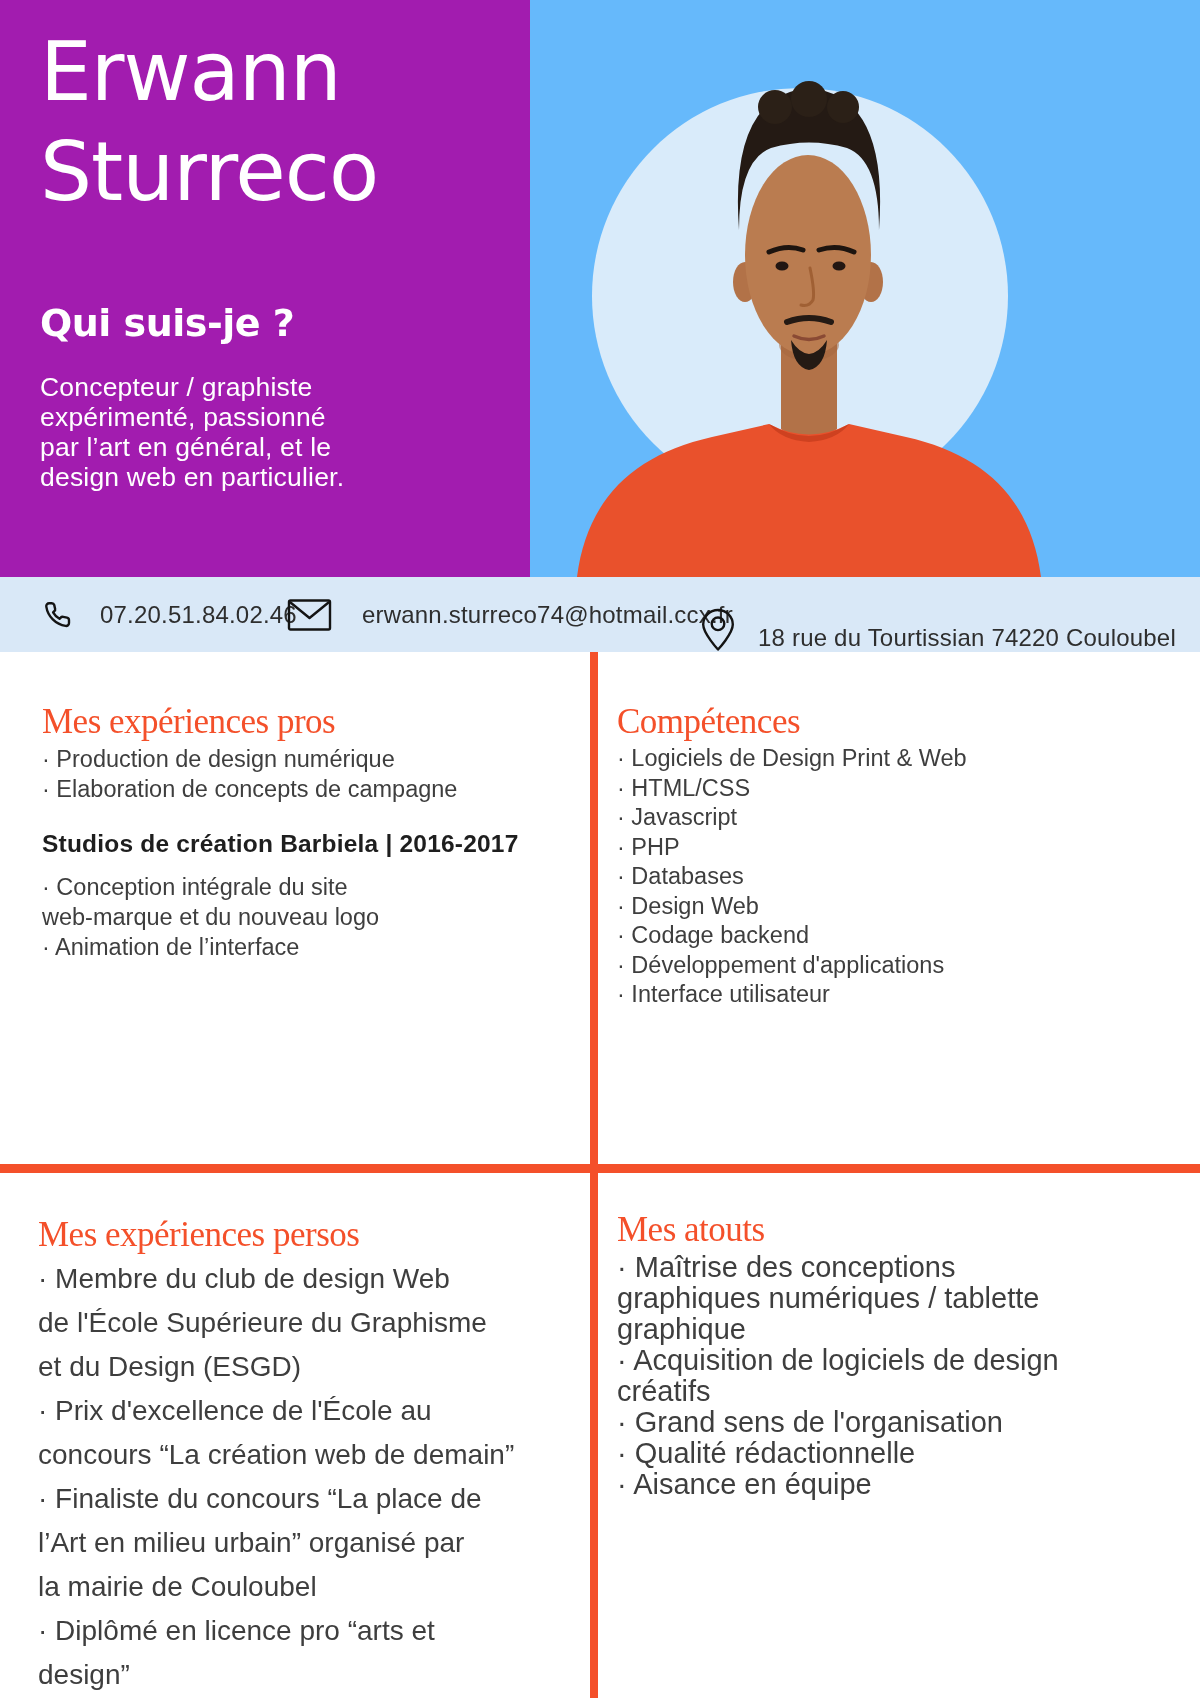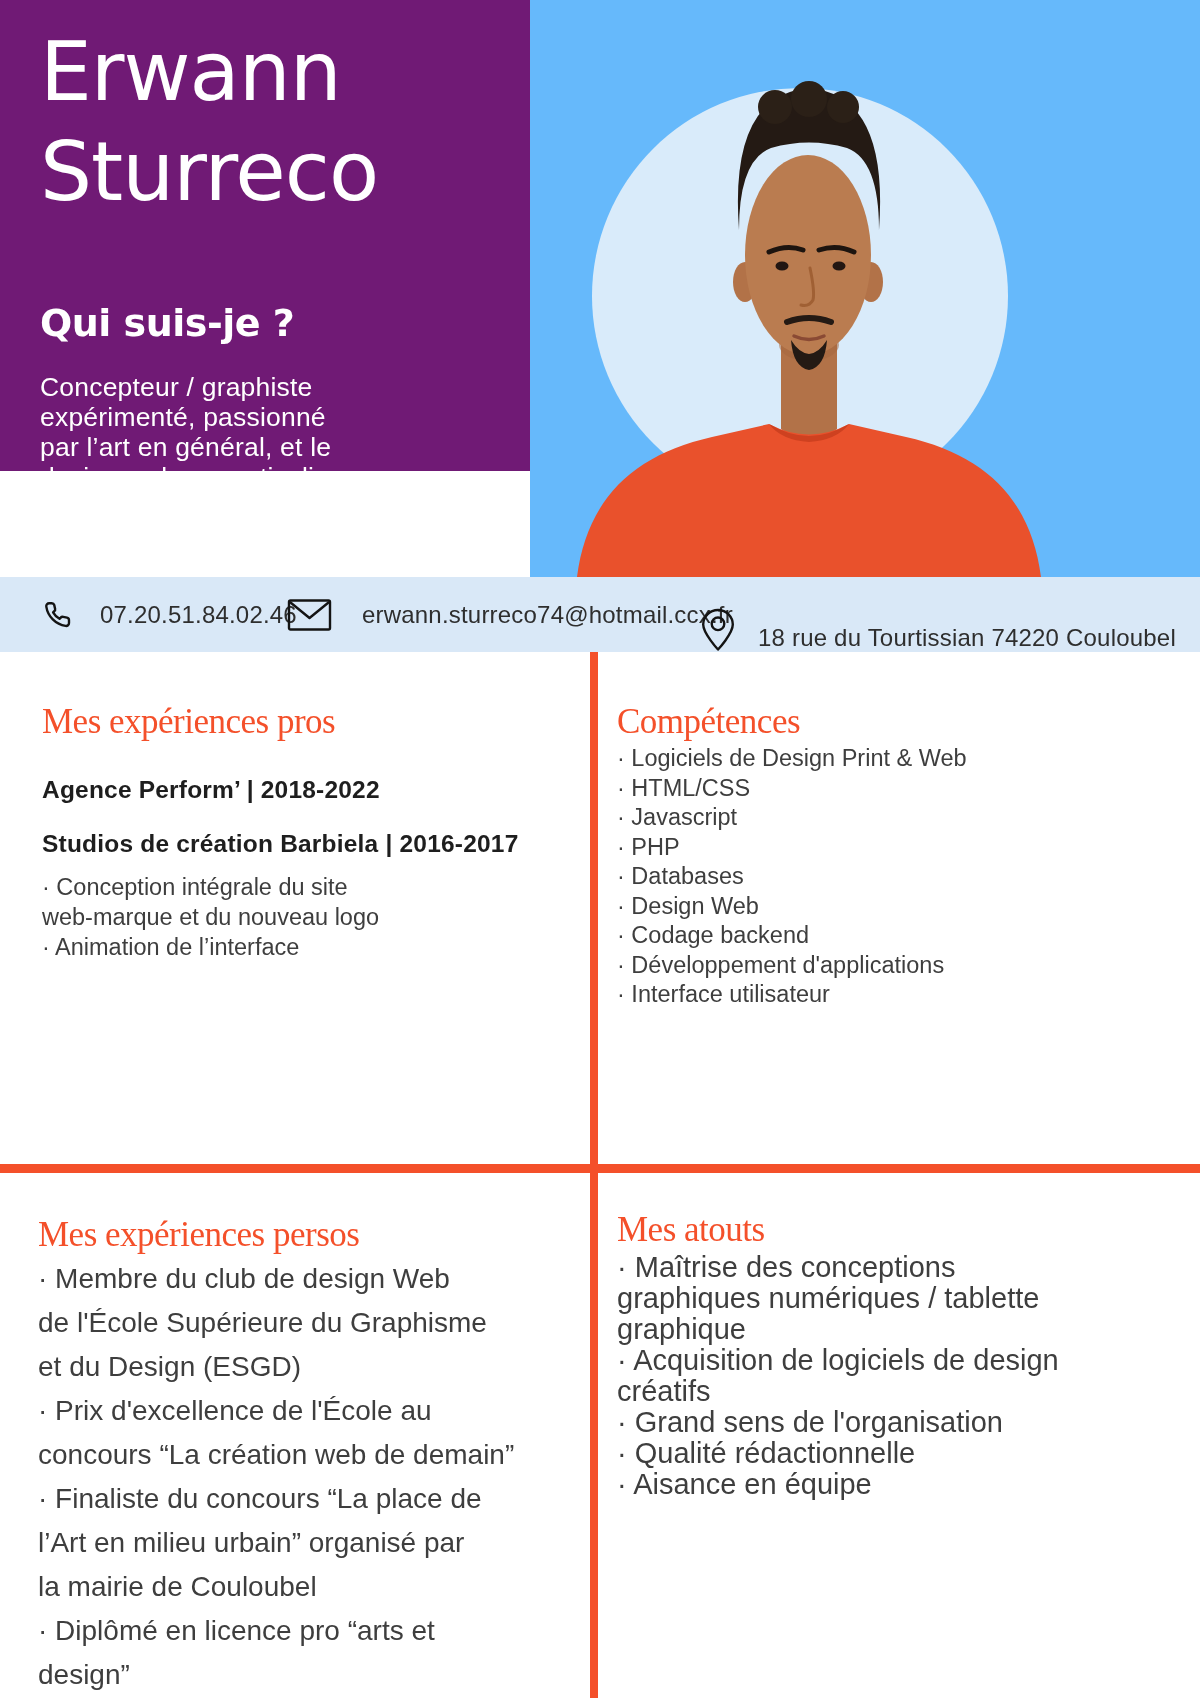--- a/index.html
+++ b/index.html
@@ -3,22 +3,22 @@
 <meta charset="utf-8">
 <style>
   html,body{margin:0;padding:0;}
   body{
     width:1200px;height:1698px;position:relative;background:#ffffff;
     font-family:"Liberation Sans",sans-serif;overflow:hidden;
     -webkit-font-smoothing:antialiased;
   }
   
   .hero-left{
-    position:absolute;left:0;top:0;width:530px;height:471px;
-    background:#701a75;color:#ffffff;
+    position:absolute;left:0;top:0;width:530px;height:577px;
+    background:#a21caf;color:#ffffff;
   }
   .name{
     position:absolute;left:40px;top:22px;
     font-family:"DejaVu Sans",sans-serif;font-weight:400;
     font-size:82px;line-height:100px;letter-spacing:-1px;color:#ffffff;
   }
   .about-heading{
     position:absolute;left:40px;top:301px;
     font-family:"DejaVu Sans",sans-serif;font-weight:600;
     font-size:38px;letter-spacing:-0.5px;color:#ffffff;
@@ -156,21 +156,25 @@
     </span>
     <span>18 rue du Tourtissian 74220 Couloubel</span>
   </div>
 </div>
 
 <div class="divider-v"></div>
 <div class="divider-h"></div>
 
 <div class="quad" id="q-pros">
   <h2 class="section-title">Mes expériences pros</h2>
-  <div class="job-title">Agence Perform’ | 2018-2022</div>
+  <ul class="bullets pros-list">
+
+  <li>Production de design numérique</li>
+      <li>Elaboration de concepts de campagne</li>
+    </ul>
   <div class="job-title second">Studios de création Barbiela | 2016-2017</div>
   <ul class="bullets pros-list">
 
       <li>Conception intégrale du site
 web-marque et du nouveau logo</li>
       <li>Animation de l’interface</li>
     </ul>
 </div>
 
 <div class="quad" id="q-comp">

